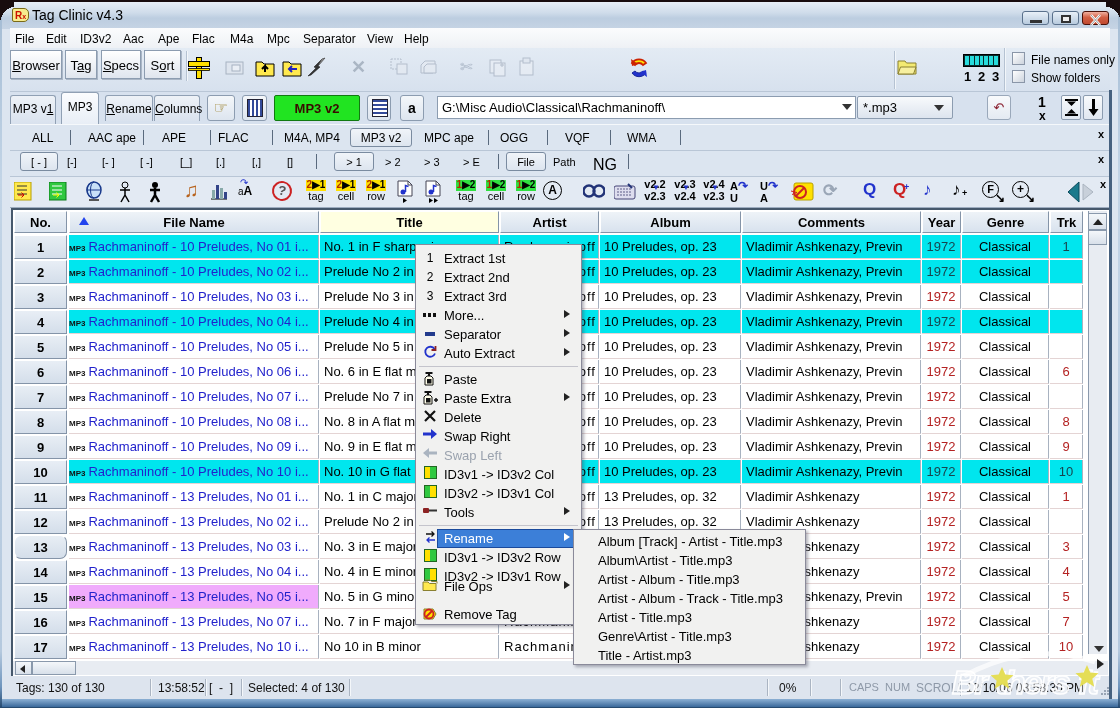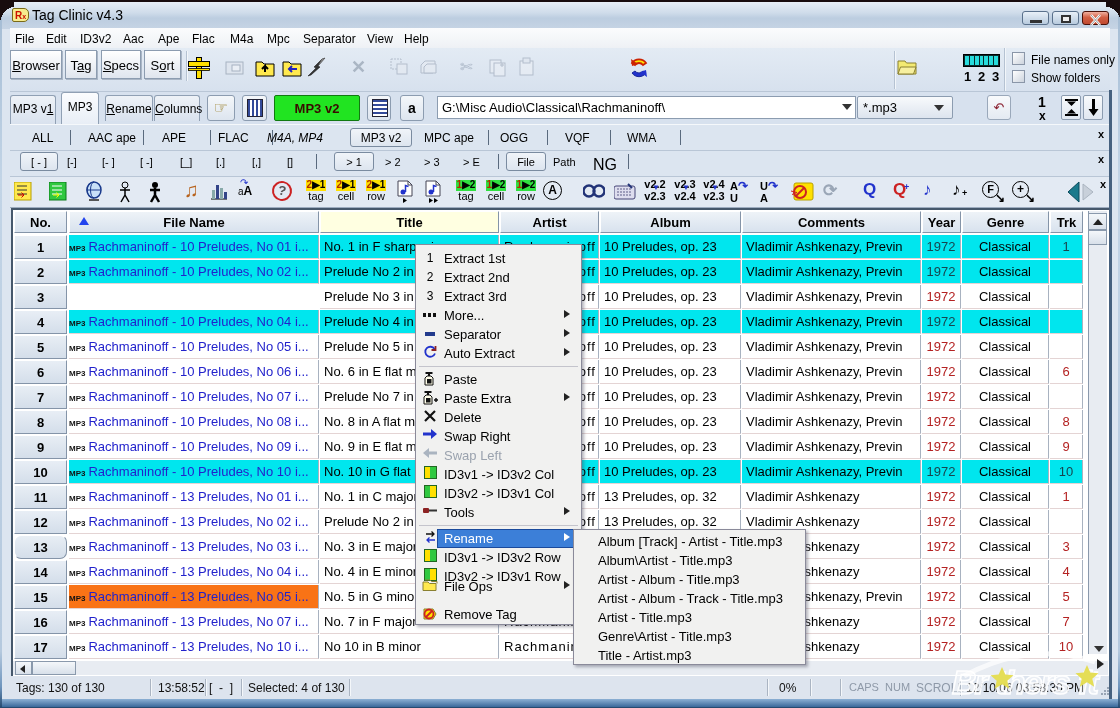--- a/index.html
+++ b/index.html
@@ -225,21 +225,21 @@
   </div>
   <div id="row3">
     <span class="abs" style="left:22px;top:6px;">ALL</span>
       <span class="r3sep" style="left:60px;"></span>
     <span class="abs" style="left:78px;top:6px;">AAC ape</span>
       <span class="r3sep" style="left:133px;"></span>
     <span class="abs" style="left:152px;top:6px;">APE</span>
       <span class="r3sep" style="left:200px;"></span>
     <span class="abs" style="left:208px;top:6px;">FLAC</span>
       <span class="r3sep" style="left:262px;"></span>
-    <span class="abs" style="left:257px;top:6px;font-style:italic;">M4A, MP4</span>
+    <span class="abs" style="left:274px;top:6px;">M4A, MP4</span>
     <span class="abs" style="left:340px;top:3px;width:62px;height:19px;border:1px solid #7a8ba0;border-radius:3px;background:linear-gradient(#f0f4f9,#dde5ef);text-align:center;line-height:18px;">MP3 v2</span>
     <span class="abs" style="left:414px;top:6px;">MPC ape</span>
       <span class="r3sep" style="left:478px;"></span>
     <span class="abs" style="left:490px;top:6px;">OGG</span>
       <span class="r3sep" style="left:537px;"></span>
     <span class="abs" style="left:555px;top:6px;">VQF</span>
       <span class="r3sep" style="left:600px;"></span>
     <span class="abs" style="left:617px;top:6px;">WMA</span>
       <span class="r3sep" style="left:670px;"></span>
     <span class="abs" style="left:1088px;top:3px;font-weight:bold;font-size:11px;">x</span>
@@ -384,20 +384,21 @@
           <div class="cell" style="left:251px;width:179px;background:#00e6ee;padding-left:4px;">Prelude No 2 in B flat</div>
           <div class="cell" style="left:431px;width:99px;background:#00e6ee;padding-left:4px;letter-spacing:1px;">Rachmaninoff</div>
           <div class="cell" style="left:531px;width:141px;background:#00e6ee;padding-left:4px;">10 Preludes, op. 23</div>
           <div class="cell" style="left:673px;width:179px;background:#00e6ee;padding-left:4px;">Vladimir Ashkenazy, Previn</div>
           <div class="cell" style="left:853px;width:39px;background:#00e6ee;text-align:center;color:#17454f;">1972</div>
           <div class="cell" style="left:893px;width:87px;background:#00e6ee;text-align:center;">Classical</div>
           <div class="cell" style="left:981px;width:33px;background:#00e6ee;text-align:center;color:#17454f;"></div>
         </div>
         <div class="nocell" style="top:75px;">3</div>
         <div class="row" style="top:75px;">
+          <div class="cell" style="left:0;width:250px;background:#fff;"><span class="mp3b">MP3</span><span class="fn">Rachmaninoff - 10 Preludes, No 03 i...</span></div>
           <div class="cell" style="left:251px;width:179px;background:#fff;padding-left:4px;">Prelude No 3 in D minor</div>
           <div class="cell" style="left:431px;width:99px;background:#fff;padding-left:4px;letter-spacing:1px;">Rachmaninoff</div>
           <div class="cell" style="left:531px;width:141px;background:#fff;padding-left:4px;">10 Preludes, op. 23</div>
           <div class="cell" style="left:673px;width:179px;background:#fff;padding-left:4px;">Vladimir Ashkenazy, Previn</div>
           <div class="cell" style="left:853px;width:39px;background:#fff;text-align:center;color:#b42222;">1972</div>
           <div class="cell" style="left:893px;width:87px;background:#fff;text-align:center;">Classical</div>
           <div class="cell" style="left:981px;width:33px;background:#fff;text-align:center;color:#b42222;"></div>
         </div>
         <div class="nocell" style="top:100px;">4</div>
         <div class="row" style="top:100px;">
@@ -515,21 +516,21 @@
           <div class="cell" style="left:251px;width:179px;background:#fff;padding-left:4px;">No. 4 in E minor</div>
           <div class="cell" style="left:431px;width:99px;background:#fff;padding-left:4px;letter-spacing:1px;">Rachmaninoff</div>
           <div class="cell" style="left:531px;width:141px;background:#fff;padding-left:4px;">13 Preludes, op. 32</div>
           <div class="cell" style="left:673px;width:179px;background:#fff;padding-left:4px;">Vladimir Ashkenazy</div>
           <div class="cell" style="left:853px;width:39px;background:#fff;text-align:center;color:#b42222;">1972</div>
           <div class="cell" style="left:893px;width:87px;background:#fff;text-align:center;">Classical</div>
           <div class="cell" style="left:981px;width:33px;background:#fff;text-align:center;color:#b42222;">4</div>
         </div>
         <div class="nocell" style="top:375px;">15</div>
         <div class="row" style="top:375px;">
-          <div class="cell" style="left:0;width:250px;background:#f97316;"><span class="mp3b">MP3</span><span class="fn">Rachmaninoff - 13 Preludes, No 05 i...</span></div>
+          <div class="cell" style="left:0;width:250px;background:#f0abfc;"><span class="mp3b">MP3</span><span class="fn">Rachmaninoff - 13 Preludes, No 05 i...</span></div>
           <div class="cell" style="left:251px;width:179px;background:#fff;padding-left:4px;">No. 5 in G minor</div>
           <div class="cell" style="left:431px;width:99px;background:#fff;padding-left:4px;letter-spacing:1px;">Rachmaninoff</div>
           <div class="cell" style="left:531px;width:141px;background:#fff;padding-left:4px;">13 Preludes, op. 32</div>
           <div class="cell" style="left:673px;width:179px;background:#fff;padding-left:4px;">Vladimir Ashkenazy, Previn</div>
           <div class="cell" style="left:853px;width:39px;background:#fff;text-align:center;color:#b42222;">1972</div>
           <div class="cell" style="left:893px;width:87px;background:#fff;text-align:center;">Classical</div>
           <div class="cell" style="left:981px;width:33px;background:#fff;text-align:center;color:#b42222;">5</div>
         </div>
         <div class="nocell" style="top:400px;">16</div>
         <div class="row" style="top:400px;">

